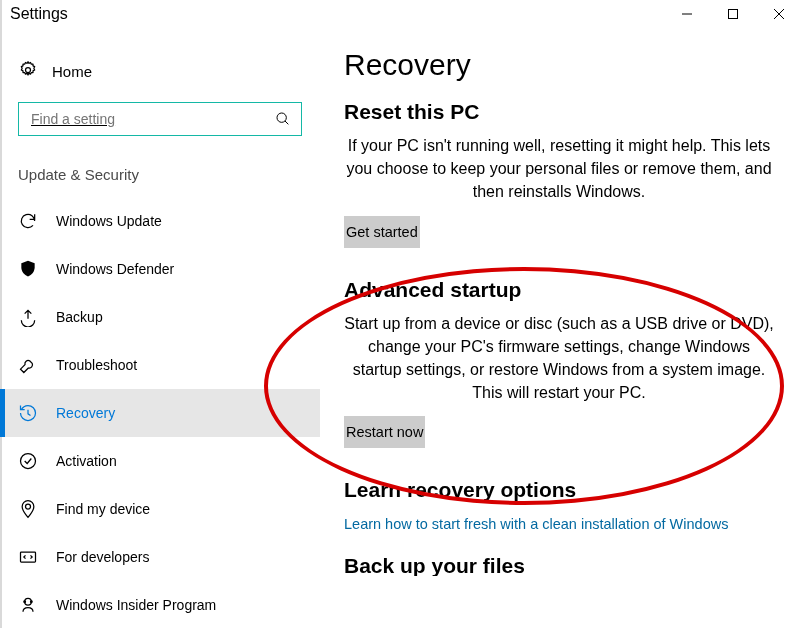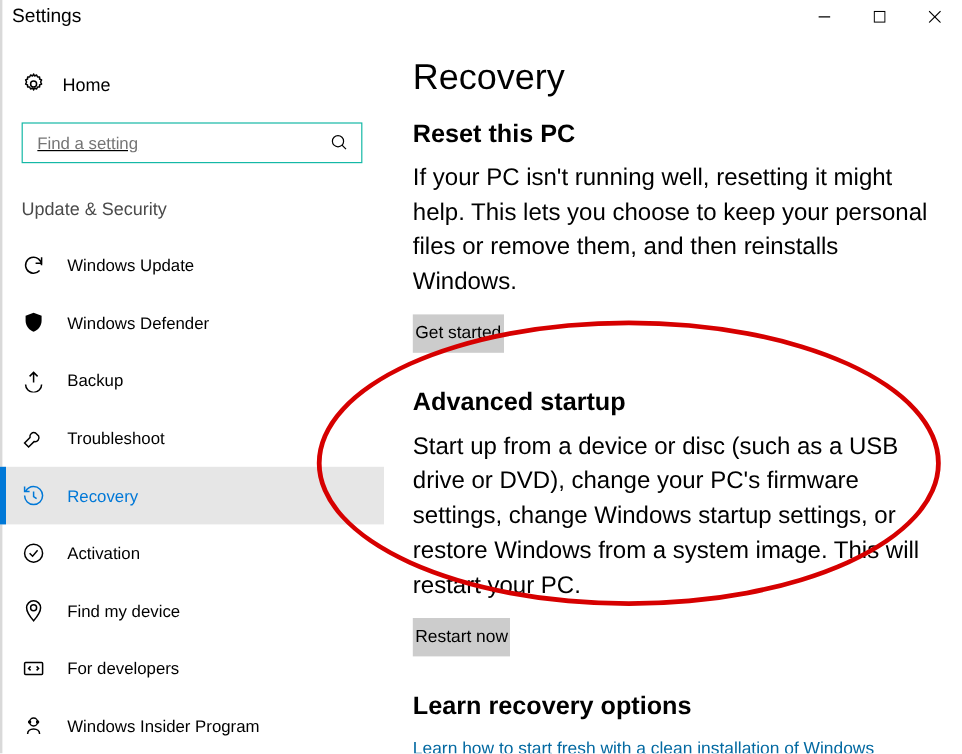--- a/index.html
+++ b/index.html
@@ -112,24 +112,25 @@
     font-size: 30px;
     margin: 0 0 18px 0;
   }
   h2.section-title {
     font-weight: 700;
     font-size: 21px;
     margin: 0 0 10px 0;
   }
   .section { margin-bottom: 30px; }
   .body-text {
-    font-size: 20px;
+    font-size: 16px;
     line-height: 1.45;
     margin: 0 0 12px 0;
     max-width: 430px;
+    text-align: center;
   }
   .btn {
     display: inline-block;
     background: #ccc;
     border: none;
     padding: 8px 2px;
     font-size: 14.5px;
     font-family: inherit;
     cursor: pointer;
   }

